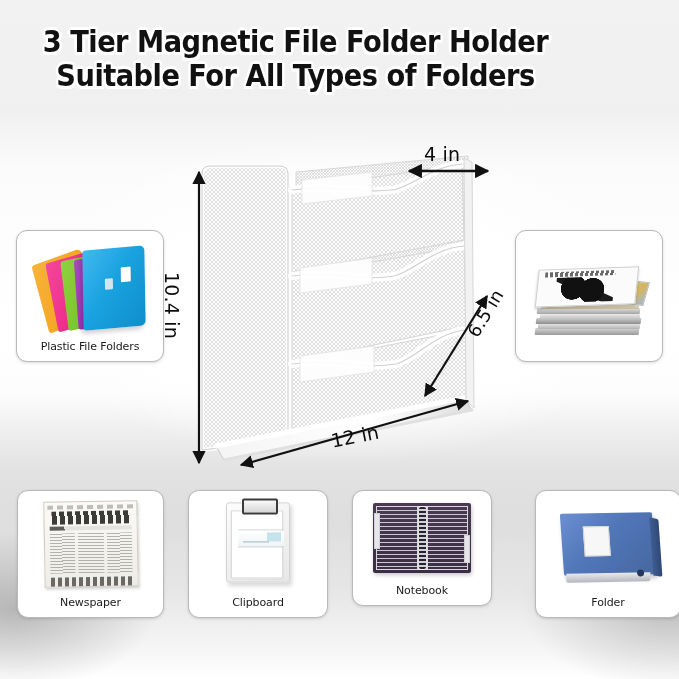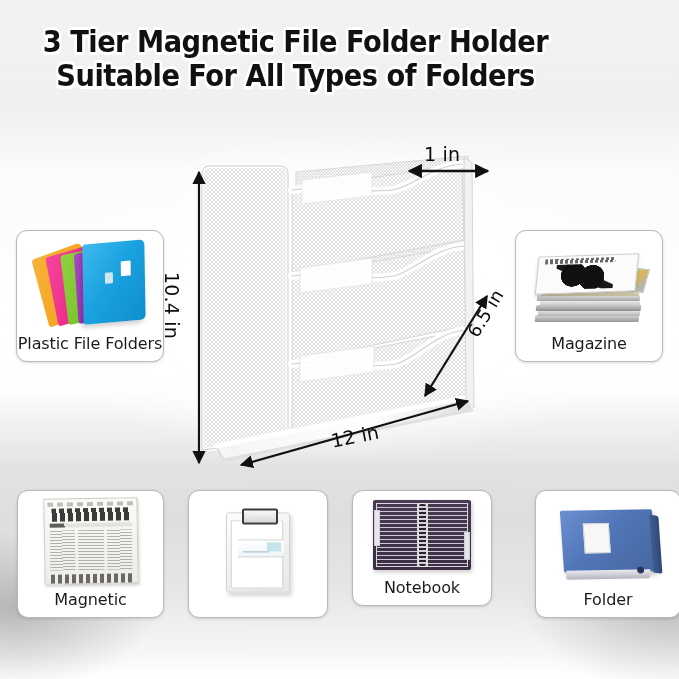--- a/index.html
+++ b/index.html
@@ -94,21 +94,21 @@
   .card-art {
     flex: 1 1 auto;
     width: 100%;
     position: relative;
   }
   .card-label {
     flex: 0 0 auto;
     width: 100%;
     text-align: center;
     font-family: "DejaVu Sans", sans-serif;
-    font-size: 16px;
+    font-size: 11px;
     color: #1b1b1b;
     padding-bottom: 8px;
     letter-spacing: -0.1px;
     white-space: nowrap;
   }
 
   
   #card-plastic   { left: 16px;  top: 230px; width: 148px; height: 132px; }
   #card-magazine  { left: 515px; top: 230px; width: 148px; height: 132px; }
   #card-newspaper { left: 17px;  top: 490px; width: 147px; height: 128px; }
@@ -435,21 +435,21 @@
 
     <line x1="409" y1="171" x2="488" y2="171" stroke="#111111" stroke-width="2.4" marker-start="url(#ah)" marker-end="url(#ah)"></line>
 
     <line x1="199" y1="172" x2="199" y2="463" stroke="#111111" stroke-width="2.2" marker-start="url(#ah)" marker-end="url(#ah)"></line>
 
     <line x1="425" y1="396" x2="487" y2="296" stroke="#111111" stroke-width="2.2" marker-start="url(#ah)" marker-end="url(#ah)"></line>
 
     <line x1="241" y1="465" x2="468" y2="401" stroke="#111111" stroke-width="2.2" marker-start="url(#ah)" marker-end="url(#ah)"></line>
   </svg>
 
-  <div class="dim-label" id="dim-top-label">1 in</div>
+  <div class="dim-label" id="dim-top-label">4 in</div>
   <div class="dim-label" id="dim-left-label">10.4 in</div>
   <div class="dim-label" id="dim-diag-label">6.5 in</div>
   <div class="dim-label" id="dim-bottom-label">12 in</div>
 
   <div class="card" id="card-plastic">
     <div class="card-art">
       <div class="pf-wrap">
         <div class="pf" id="pf5">
             <span class="tab"></span>
           </div>
@@ -480,52 +480,52 @@
         <div class="mag-layer ml4"></div>
         <div class="mag-layer ml5"></div>
         <div class="mag-layer ml6"></div>
         <div class="mag-side"></div>
         <div class="mag-top">
           <div class="mag-head"></div>
           <div class="mag-blob"></div>
         </div>
       </div>
     </div>
-    <div class="card-label">Magazine</div>
   </div>
 
   <div class="card" id="card-newspaper">
     <div class="card-art">
       <div class="news">
         <div class="news-top"></div>
         <div class="news-masthead"></div>
         <div class="news-bar"></div>
         <div class="news-cols">
           <div class="news-col"></div>
           <div class="news-col"></div>
           <div class="news-col"></div>
         </div>
         <div class="news-foot"></div>
       </div>
     </div>
-    <div class="card-label">Magnetic</div>
+    <div class="card-label">Newspaper</div>
   </div>
 
   <div class="card" id="card-clipboard">
     <div class="card-art">
       <div class="clip">
         <div class="clip-page">
           <div class="clip-band">
             <div class="clip-teal"></div>
             <div class="clip-line"></div>
           </div>
         </div>
         <div class="clip-clip"></div>
       </div>
     </div>
+    <div class="card-label">Clipboard</div>
   </div>
 
   <div class="card" id="card-notebook">
     <div class="card-art">
       <div class="note">
         <div class="note-page">
             <div class="note-ribbon"></div>
           </div>
         <div class="note-spine"></div>
         <div class="note-page">

